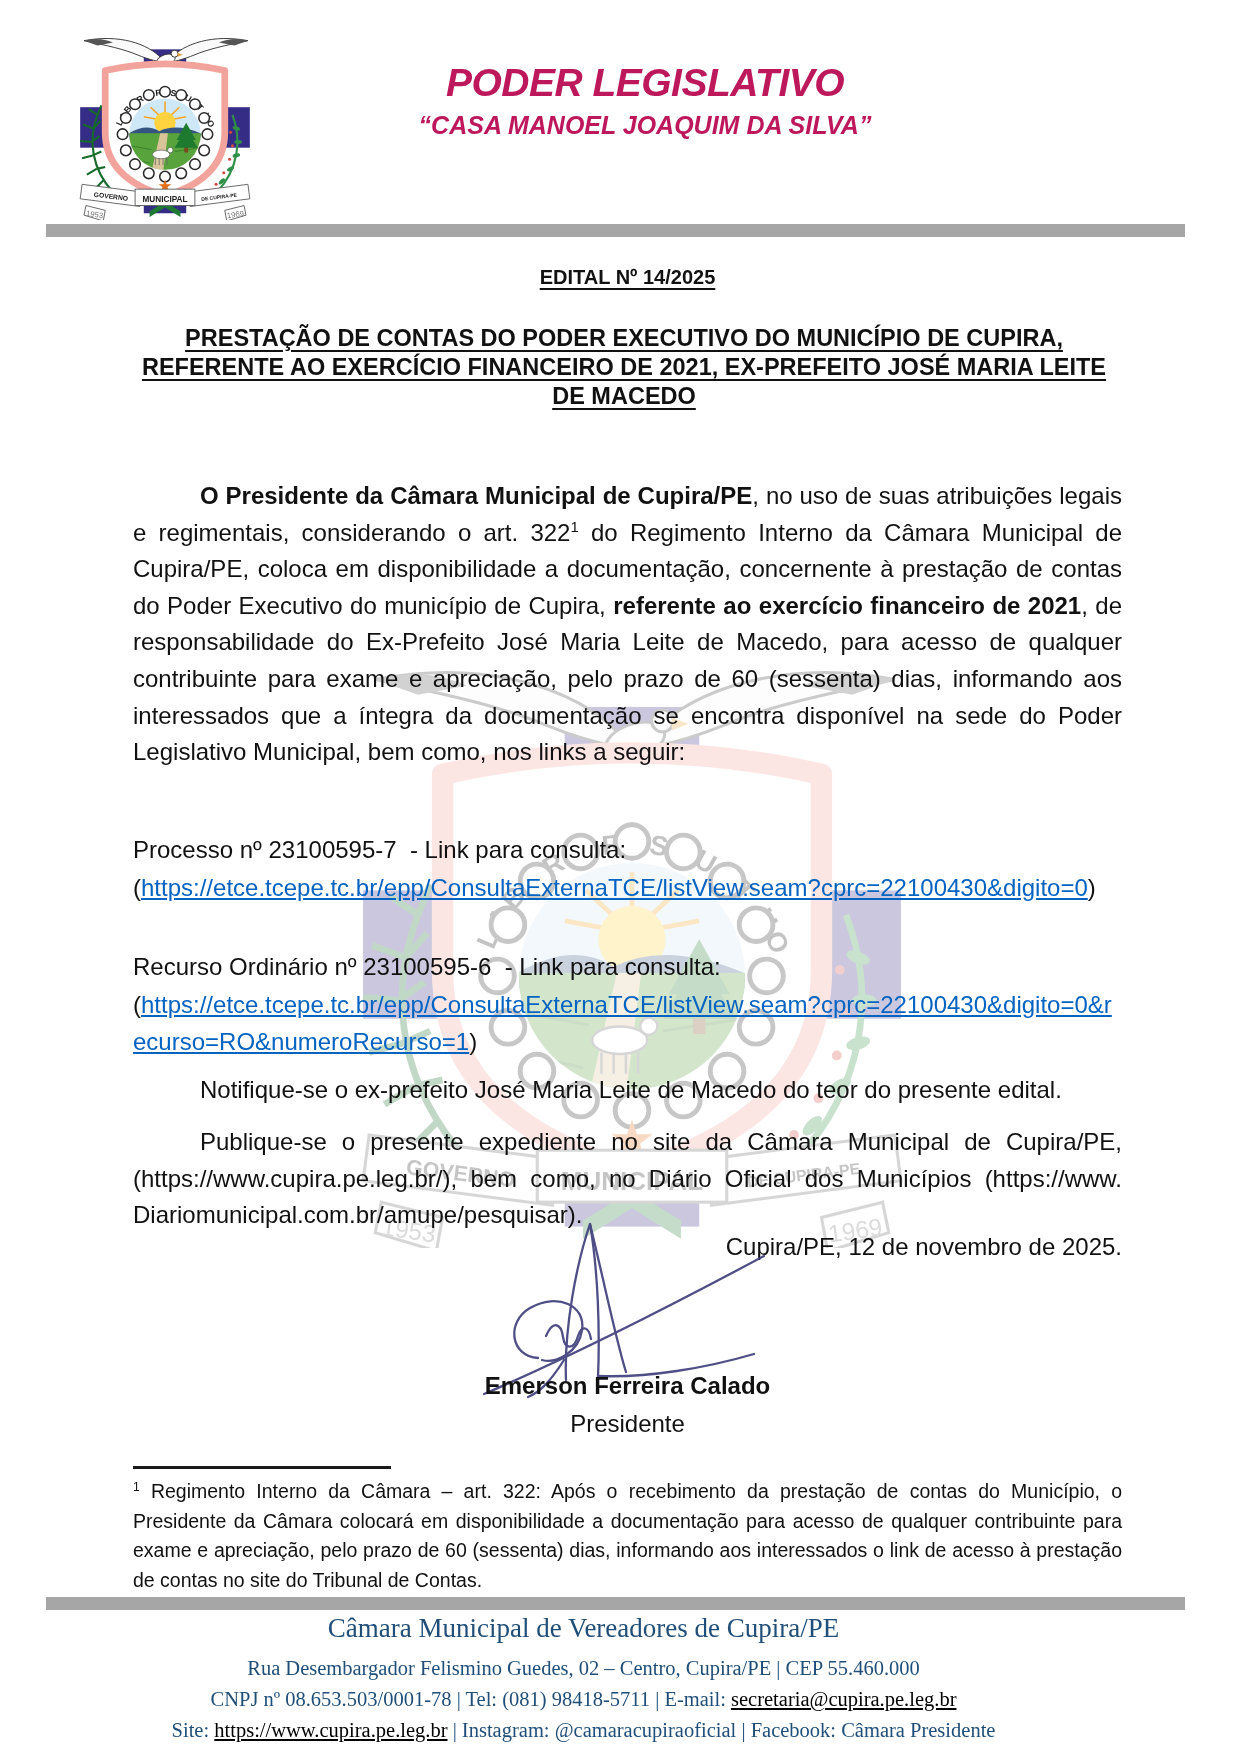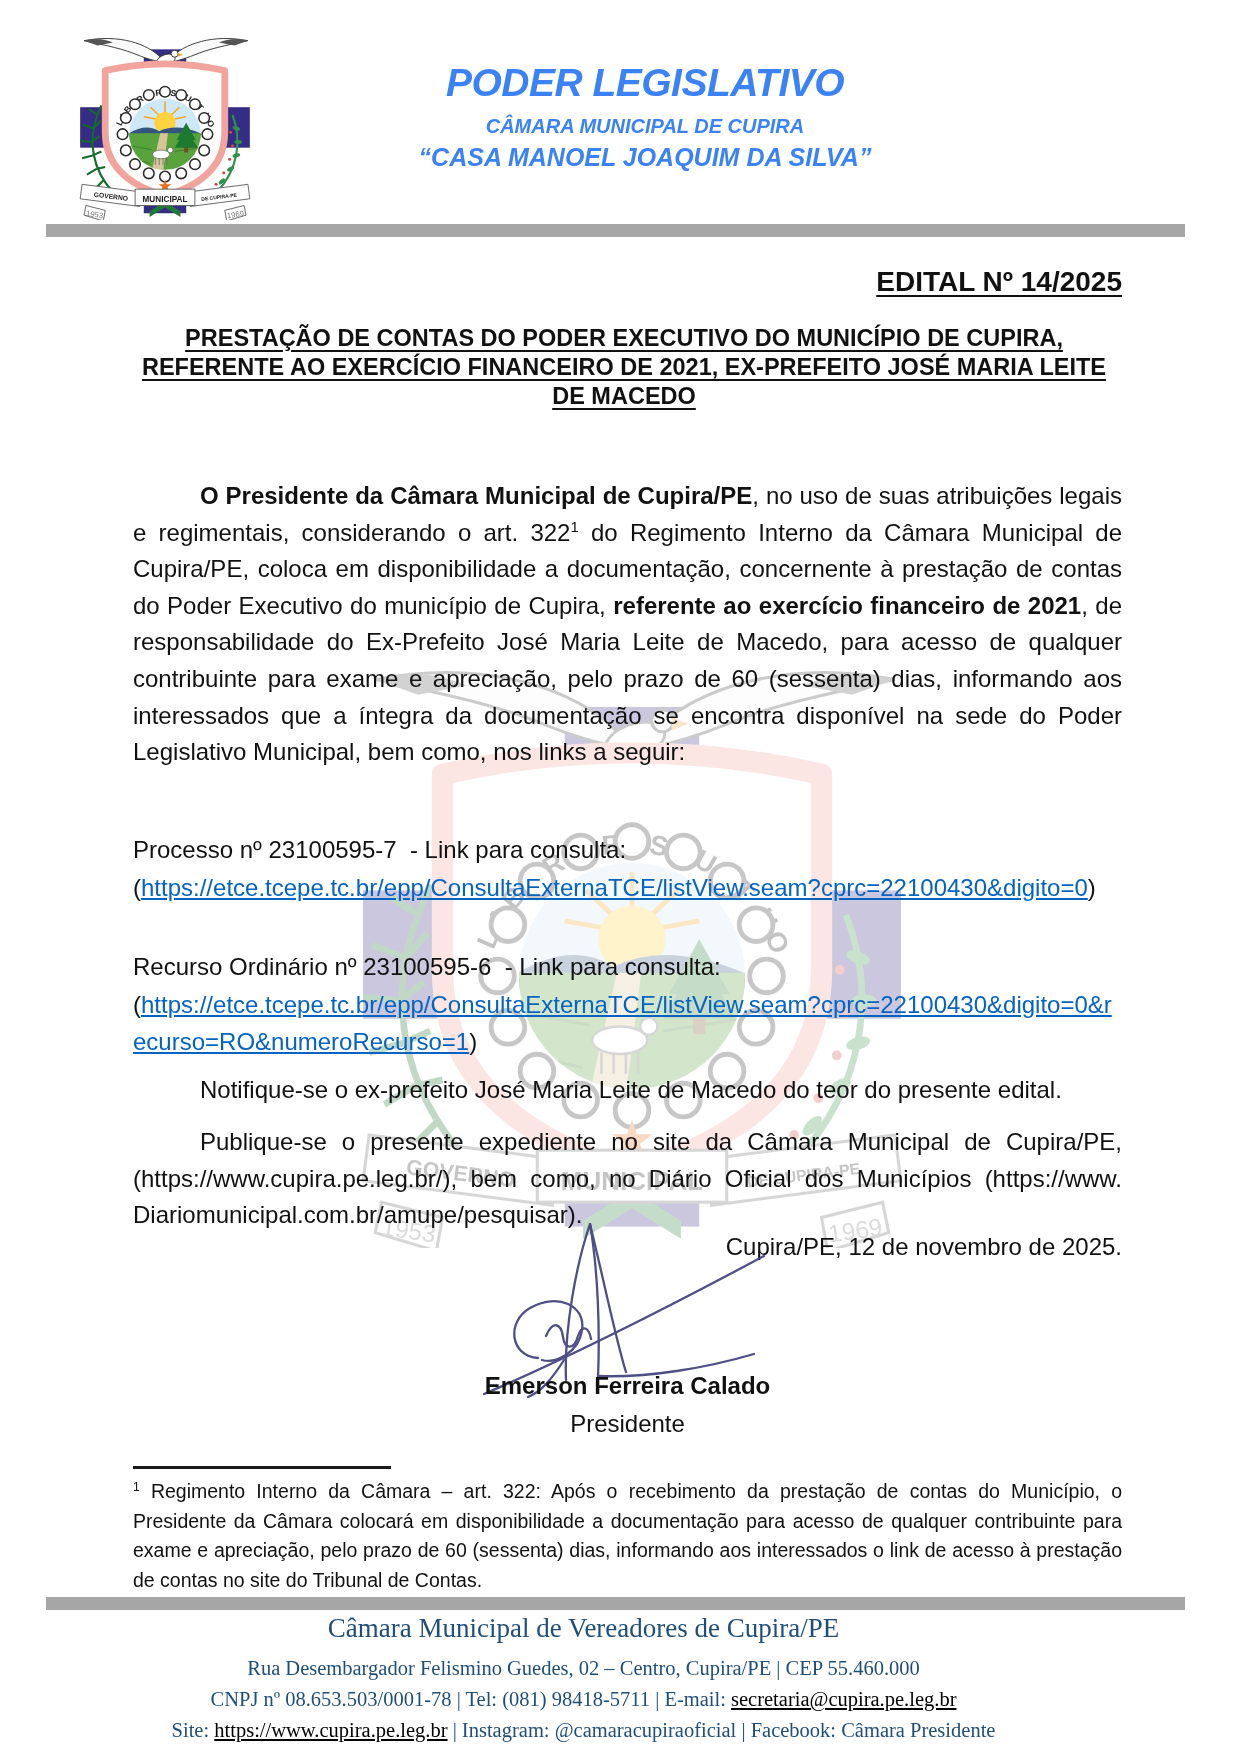--- a/index.html
+++ b/index.html
@@ -4,34 +4,34 @@
 <style>
   html,body { margin:0; padding:0; background:#ffffff; }
   .page {
     position:relative; width:1241px; height:1755px; background:#fff;
     overflow:hidden; font-family:"Liberation Sans", sans-serif; color:#111;
   }
   
   .logo { position:absolute; left:56px; top:32px; width:218px; height:188px; }
   .header-text {
     position:absolute; left:280px; top:62px; width:730px; text-align:center;
-    color:#3b82f6; font-style:italic; font-weight:bold; line-height:1.1;
+    color:#be185d; font-style:italic; font-weight:bold; line-height:1.1;
   }
   .org1 { font-size:39px; letter-spacing:-0.5px; }
   .org2 { font-size:20px; margin-top:10px; letter-spacing:0; }
   .org3 { font-size:25px; margin-top:7px; }
   .bar { position:absolute; left:46px; width:1139px; height:13px; background:#A6A6A6; }
   .bar-top { top:224px; }
   .bar-bottom { top:1597px; }
   
   .watermark { position:absolute; left:287px; top:652px; width:690px; height:596px; opacity:0.26; pointer-events:none; }
   
   .edital-title {
-    position:absolute; left:133px; top:266px; width:989px; text-align:right;
-    font-size:28px; font-weight:bold; text-decoration:underline; text-underline-offset:4px;
+    position:absolute; left:133px; top:266px; width:989px; text-align:center;
+    font-size:20px; font-weight:bold; text-decoration:underline; text-underline-offset:4px;
   }
   .subject {
     position:absolute; left:124px; top:324px; width:1000px; text-align:center;
     font-size:23.5px; font-weight:bold; line-height:29px;
     text-decoration:underline; text-underline-offset:4px;
   }
   
   .bodyblock { position:absolute; left:133px; width:989px; font-size:24px; }
   .preamble { top:478px; line-height:36.6px; text-align:justify; text-indent:67px; }
   .linkpara  { line-height:37.5px; }
@@ -189,21 +189,20 @@
 
   <svg class="watermark" viewBox="0 0 220 195">
     <use href="#cupira-crest"></use>
   </svg>
 
   <svg class="logo" viewBox="0 0 220 195">
     <use href="#cupira-crest"></use>
   </svg>
   <div class="header-text">
     <div class="org1">PODER LEGISLATIVO</div>
-    <div class="org2">CÂMARA MUNICIPAL DE CUPIRA</div>
     <div class="org3">“CASA MANOEL JOAQUIM DA SILVA”</div>
   </div>
   <div class="bar bar-top"></div>
 
   <div class="edital-title">EDITAL Nº 14/2025</div>
   <div class="subject">PRESTAÇÃO DE CONTAS DO PODER EXECUTIVO DO MUNICÍPIO DE CUPIRA, REFERENTE AO EXERCÍCIO FINANCEIRO DE 2021, EX-PREFEITO JOSÉ MARIA LEITE DE MACEDO</div>
 
   <div class="bodyblock preamble"><b>O Presidente da Câmara Municipal de Cupira/PE</b><span>, no uso de suas atribuições legais e regimentais, considerando o art. 322</span><sup>1</sup><span> do Regimento Interno da Câmara Municipal de Cupira/PE, coloca em disponibilidade a documentação, concernente à prestação de contas do Poder Executivo do município de Cupira, </span><b>referente ao exercício financeiro de 2021</b><span>, de responsabilidade do Ex-Prefeito José Maria Leite de Macedo, para acesso de qualquer contribuinte para exame e apreciação, pelo prazo de 60 (sessenta) dias, informando aos interessados que a íntegra da documentação se encontra disponível na sede do Poder Legislativo Municipal, bem como, nos links a seguir:</span></div>
 
   <div class="bodyblock linkpara links1">

